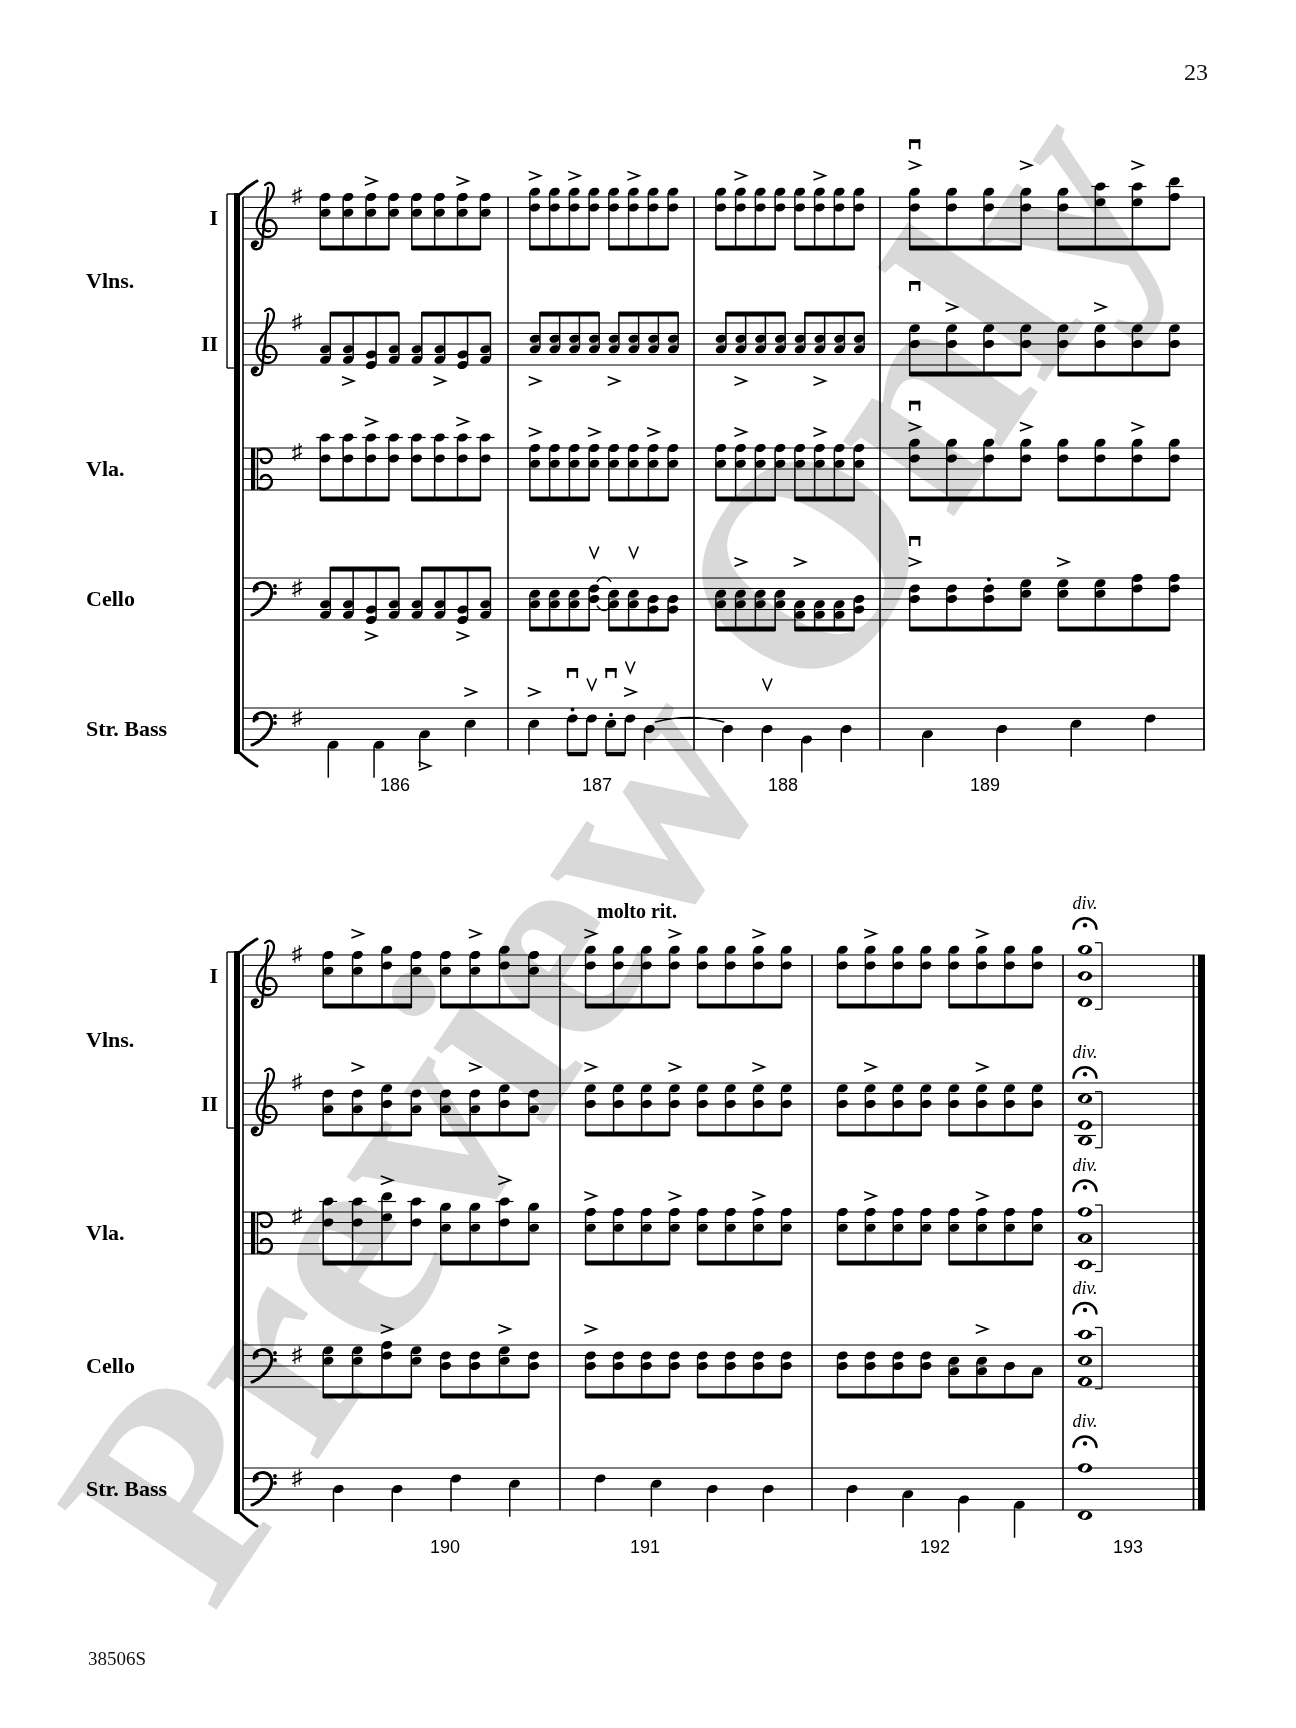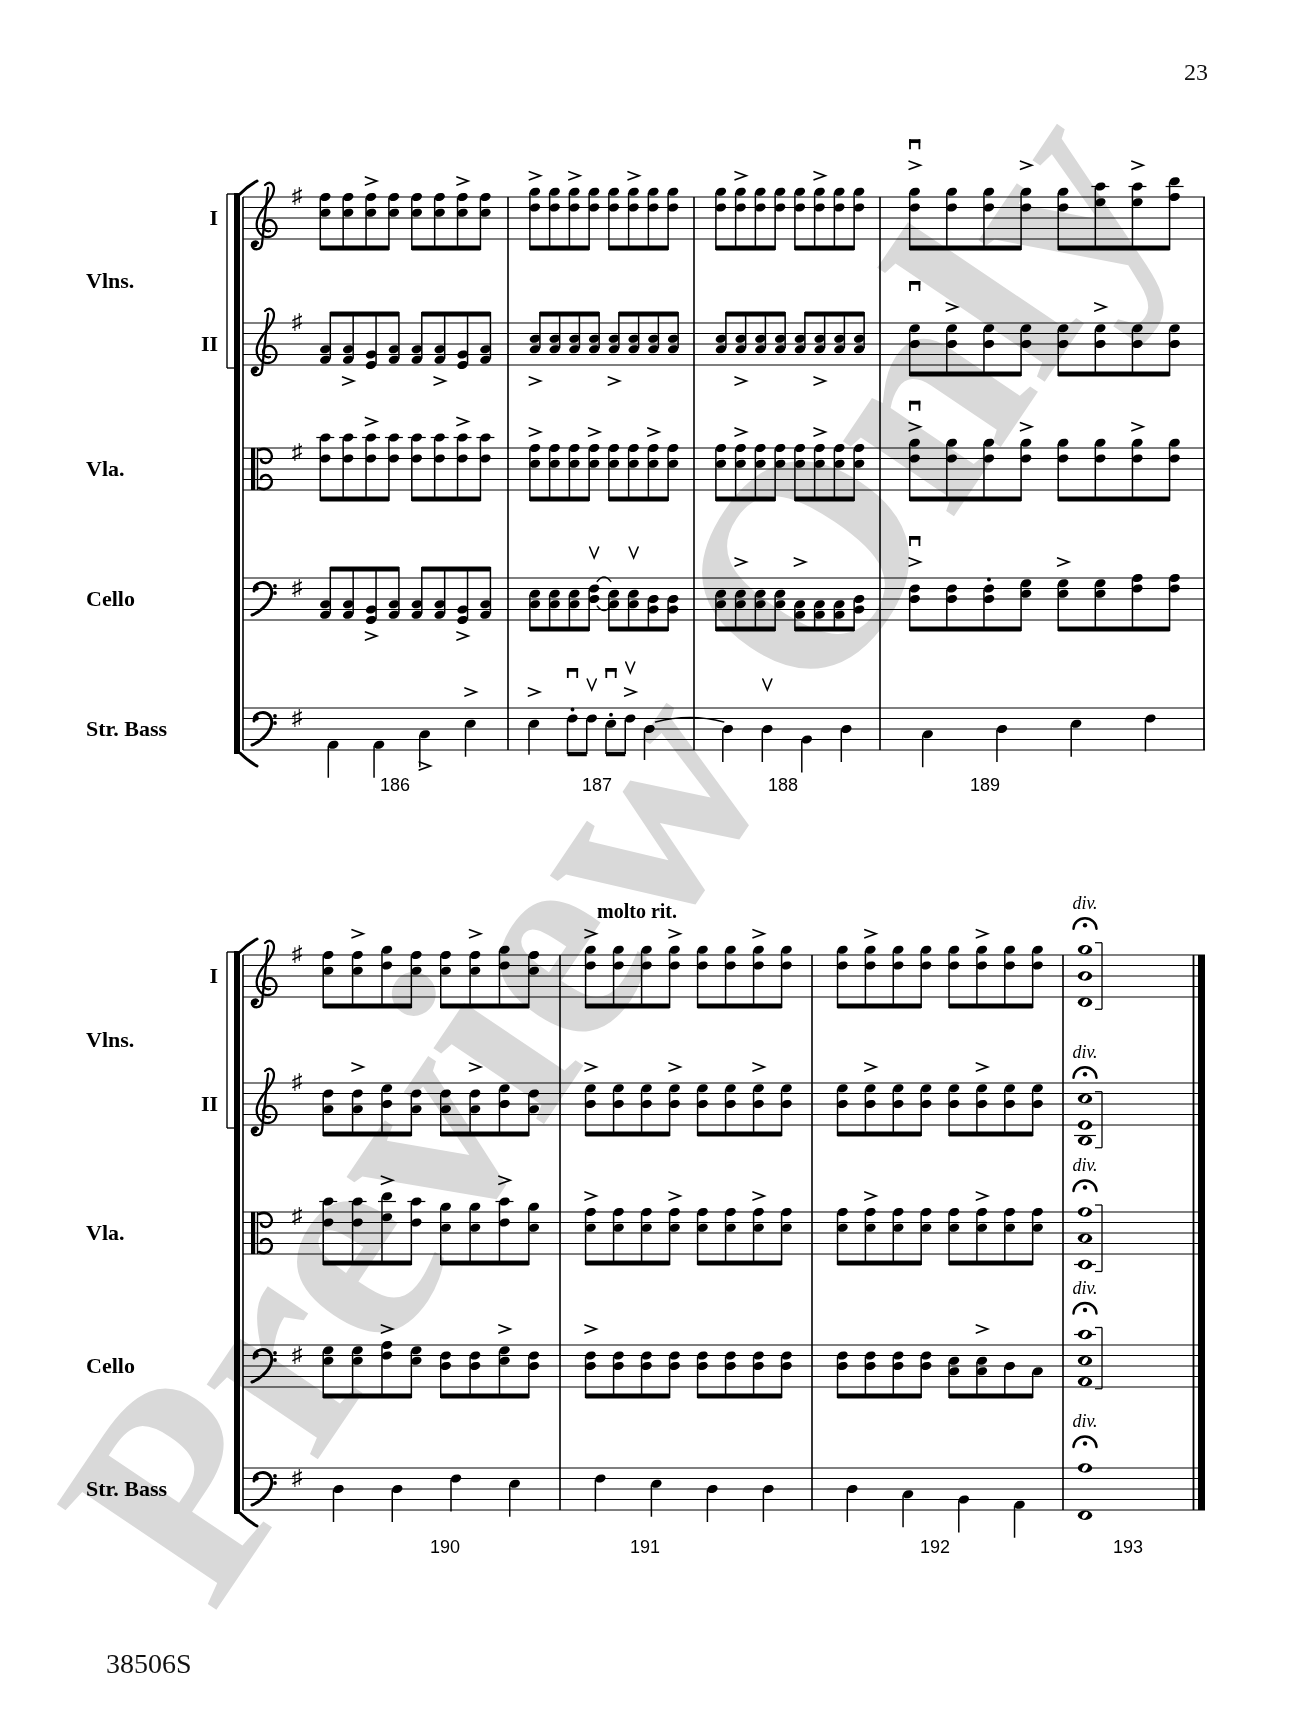--- a/index.html
+++ b/index.html
@@ -22,21 +22,21 @@
     z-index:1;
     user-select:none;
   }
   .score-layer{position:absolute;left:0;top:0;z-index:2;}
   .page-number{
     position:absolute;top:36px;right:88px;
     font-size:24px;color:#111;z-index:3;margin-top:23px;
   }
   .catalog-number{
     position:absolute;left:88px;top:1648px;
-    font-size:28px;color:#111;z-index:3;margin-left:18px;
+    font-size:19px;color:#111;z-index:3;
   }
 </style>
 </head>
 <body>
 
 <div class="page">
   <div class="watermark">Preview Only</div>
   <div class="score-layer">
     <svg id="score" width="1296" height="1728" viewBox="0 0 1296 1728">
         <g>

